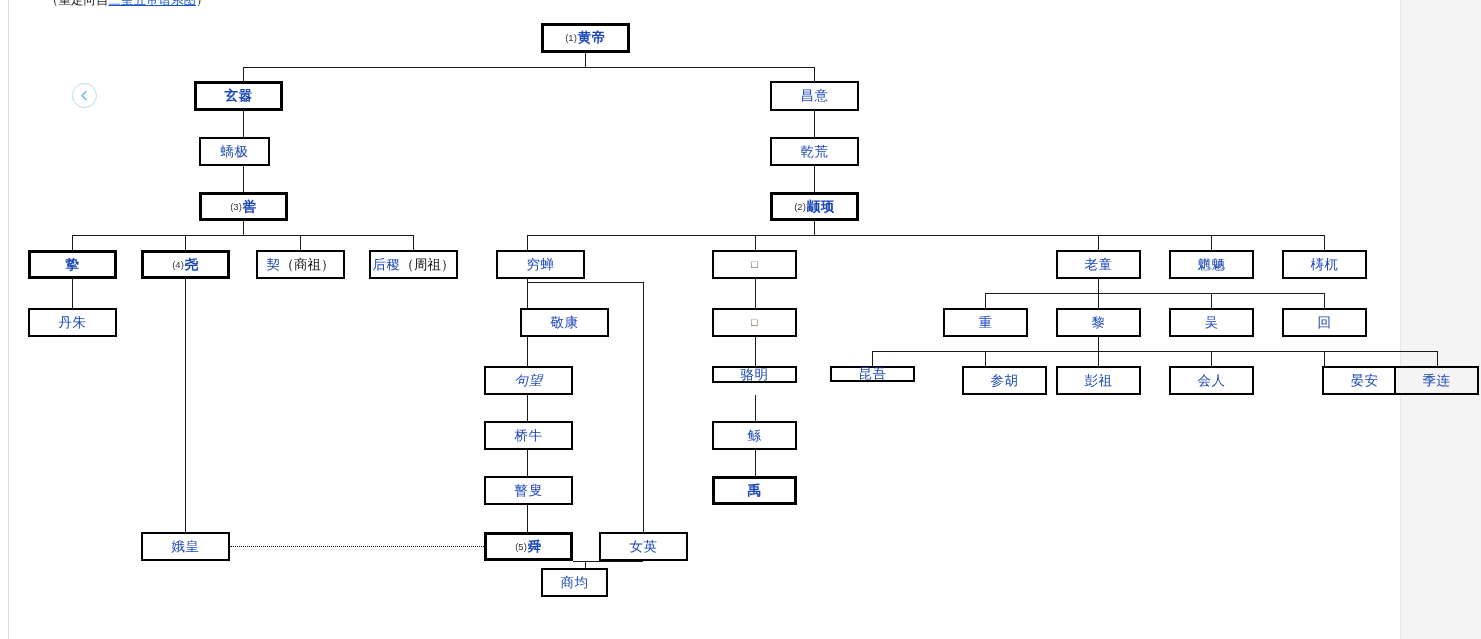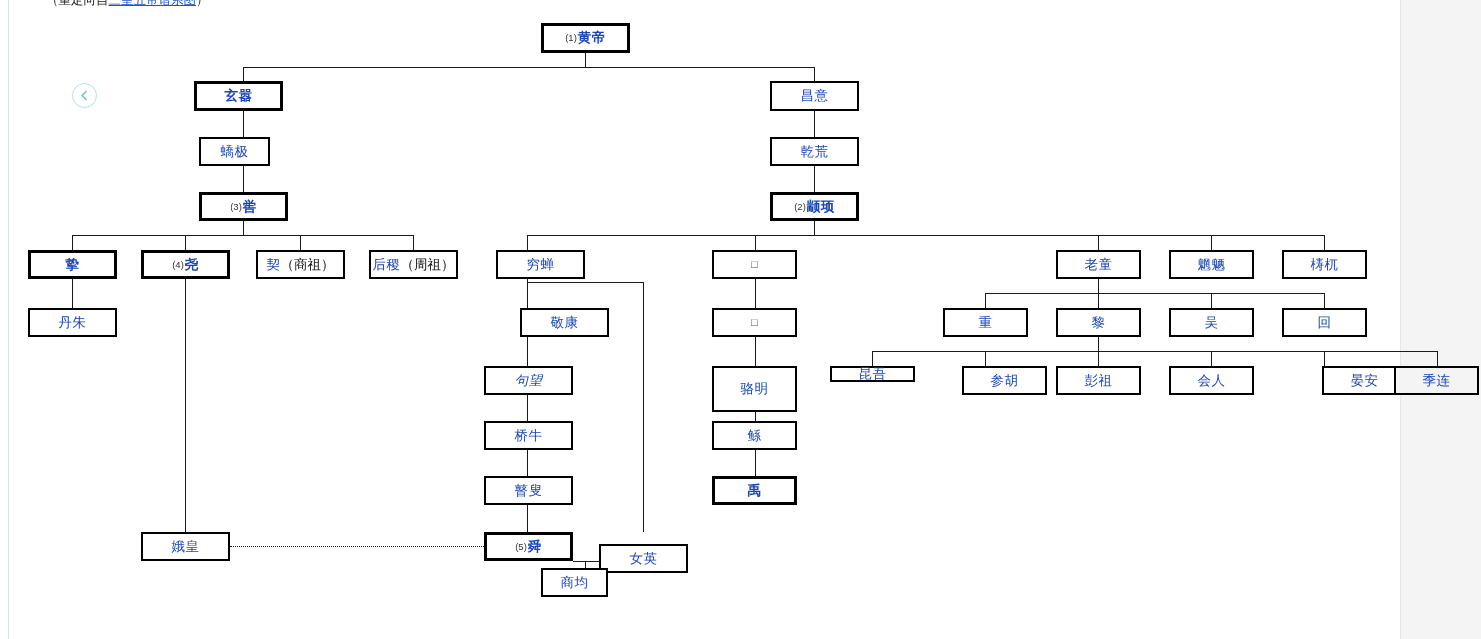--- a/index.html
+++ b/index.html
@@ -296,21 +296,21 @@
       </div>
 
     <div class="node" style="left:1282px; top:308px; width:85px; height:29px;">
         <span class="nm">回</span>
       </div>
 
     <div class="node" style="left:484px; top:366px; width:89px; height:29px;font-style:italic;">
         <span class="nm">句望</span>
       </div>
 
-    <div class="node" style="left:712px; top:366px; width:85px; height:46px;">
+    <div class="node" style="left:712px; top:366px; width:85px; height:17px;">
         <span class="nm">骆明</span>
       </div>
 
     <div class="node" style="left:830px; top:366px; width:85px; height:16px;">
         <span class="nm">昆吾</span>
       </div>
 
     <div class="node" style="left:943px; top:366px; width:85px; height:29px;margin-left:19px;">
         <span class="nm">参胡</span>
       </div>
@@ -349,21 +349,21 @@
 
     <div class="node" style="left:141px; top:532px; width:89px; height:29px;">
         <span class="nm">娥皇</span>
       </div>
 
     <div class="node bold" style="left:484px; top:532px; width:89px; height:29px;">
         <span class="ord">(5)</span>
         <span class="nm">舜</span>
       </div>
 
-    <div class="node" style="left:599px; top:532px; width:89px; height:29px;margin-top:12px;">
+    <div class="node" style="left:599px; top:532px; width:89px; height:29px;">
         <span class="nm">女英</span>
       </div>
 
     <div class="node" style="left:541px; top:568px; width:67px; height:29px;">
         <span class="nm">商均</span>
       </div>
 
   </div>
 </div>
 

